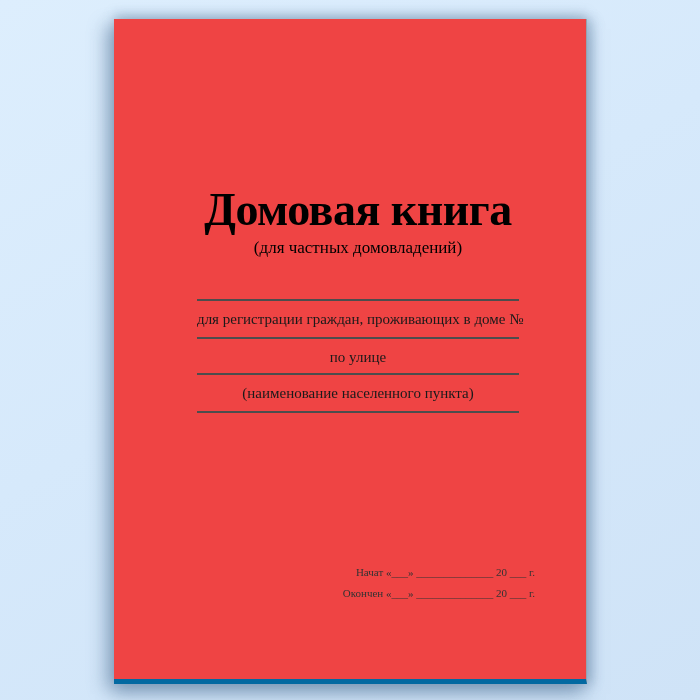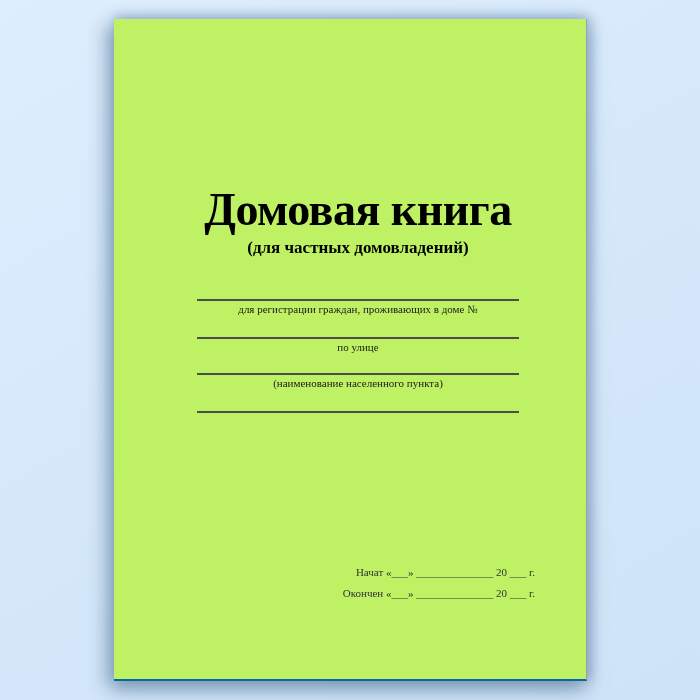--- a/index.html
+++ b/index.html
@@ -4,44 +4,44 @@
 <style>
   html,body{margin:0;padding:0;}
   body{
     width:700px;height:700px;position:relative;overflow:hidden;
     background:linear-gradient(150deg,#ddeefd 0%,#d6e9fb 45%,#cfe3f7 100%);
     font-family:"Liberation Serif","DejaVu Serif",serif;
     -webkit-font-smoothing:antialiased;
   }
   .sheet{
     position:absolute;left:114px;top:19px;width:472px;height:660px;
-    background:#bef264;
+    background:#ef4444;
     border-right:1px solid #96a3af;
-    border-bottom:2px solid #0369a1;
+    border-bottom:5px solid #0369a1;
     box-shadow:
       -10px 6px 16px rgba(104,136,168,.45),
       0 10px 16px rgba(104,136,168,.50),
       7px 0 10px rgba(104,136,168,.28),
       0 -5px 10px rgba(110,140,170,.35);
   }
   .centered{position:absolute;left:8px;width:472px;text-align:center;}
   .title{
     top:168px;font-size:46px;line-height:46px;font-weight:bold;color:#000;
     letter-spacing:-0.5px;white-space:nowrap;
   }
   .subtitle{
-    top:220px;font-size:17px;line-height:17px;font-weight:bold;color:#000;
+    top:220px;font-size:17px;line-height:17px;font-weight:normal;color:#000;
     white-space:nowrap;
   }
   .field{
     position:absolute;left:83px;width:322px;
     border-top:2px solid #4d4d4d;text-align:center;
   }
   .field .caption{
-    display:block;padding-top:2px;font-size:11px;line-height:13px;color:#1a1a1a;
+    display:block;padding-top:12px;font-size:15px;line-height:13px;color:#1a1a1a;
     white-space:nowrap;
   }
   .f1{top:280px}.f2{top:318px}.f3{top:354px}.f4{top:392px}
   .dates{
     position:absolute;right:51px;top:543px;text-align:right;
     font-size:11px;line-height:21px;color:#333;white-space:nowrap;font-family:Liberation Serif, serif;
   }
 </style>
 </head>
 <body>

